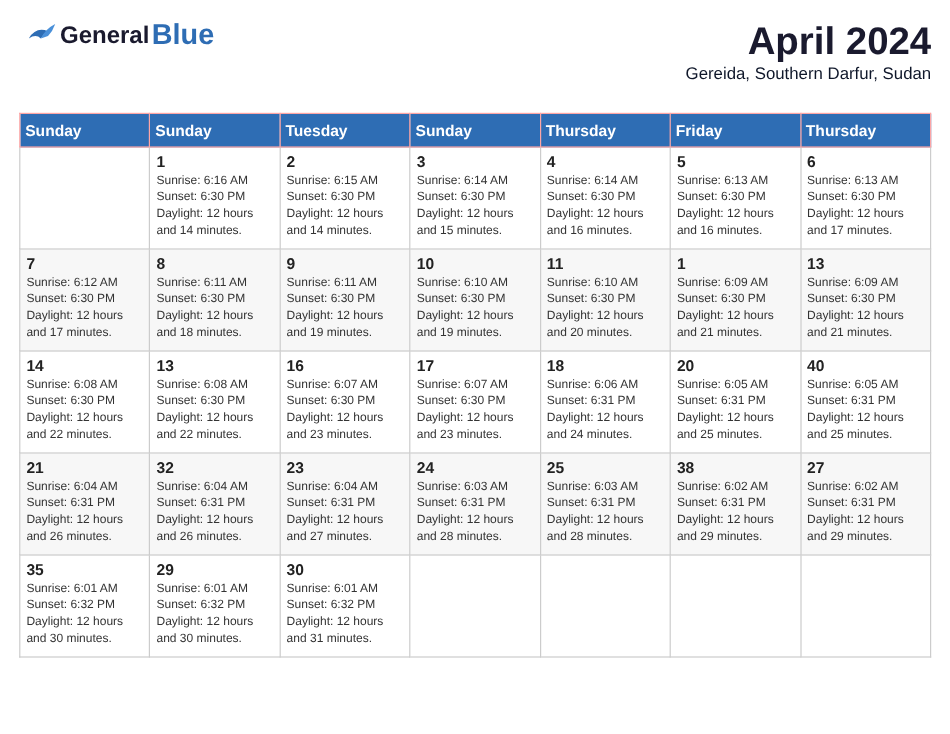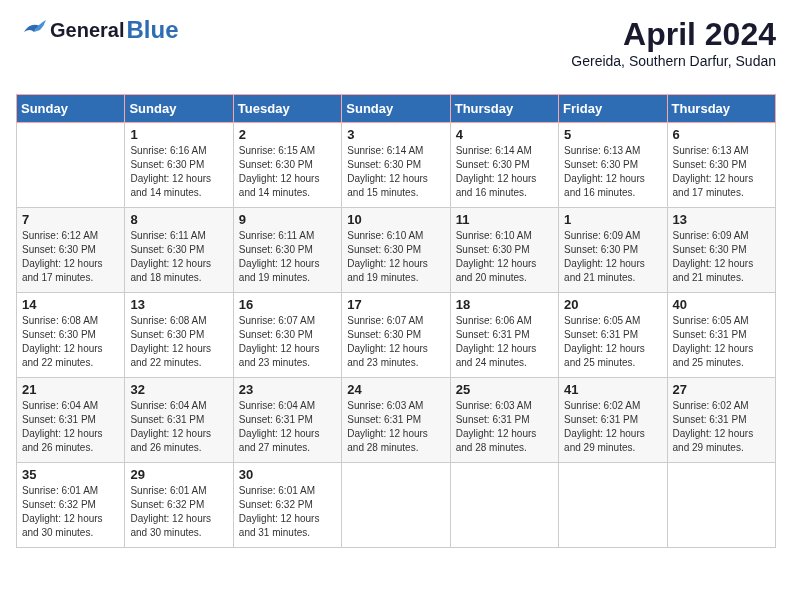--- a/index.html
+++ b/index.html
@@ -217,21 +217,21 @@
         </td>
         <td>
           <span class="day-number">24</span>
           <div class="day-info">Sunrise: 6:03 AM<br>Sunset: 6:31 PM<br>Daylight: 12 hours and 28 minutes.</div>
         </td>
         <td>
           <span class="day-number">25</span>
           <div class="day-info">Sunrise: 6:03 AM<br>Sunset: 6:31 PM<br>Daylight: 12 hours and 28 minutes.</div>
         </td>
         <td>
-          <span class="day-number">41</span>
+          <span class="day-number">38</span>
           <div class="day-info">Sunrise: 6:02 AM<br>Sunset: 6:31 PM<br>Daylight: 12 hours and 29 minutes.</div>
         </td>
         <td>
           <span class="day-number">27</span>
           <div class="day-info">Sunrise: 6:02 AM<br>Sunset: 6:31 PM<br>Daylight: 12 hours and 29 minutes.</div>
         </td>
       </tr>
       <tr class="week-row">
         <td>
           <span class="day-number">35</span>

